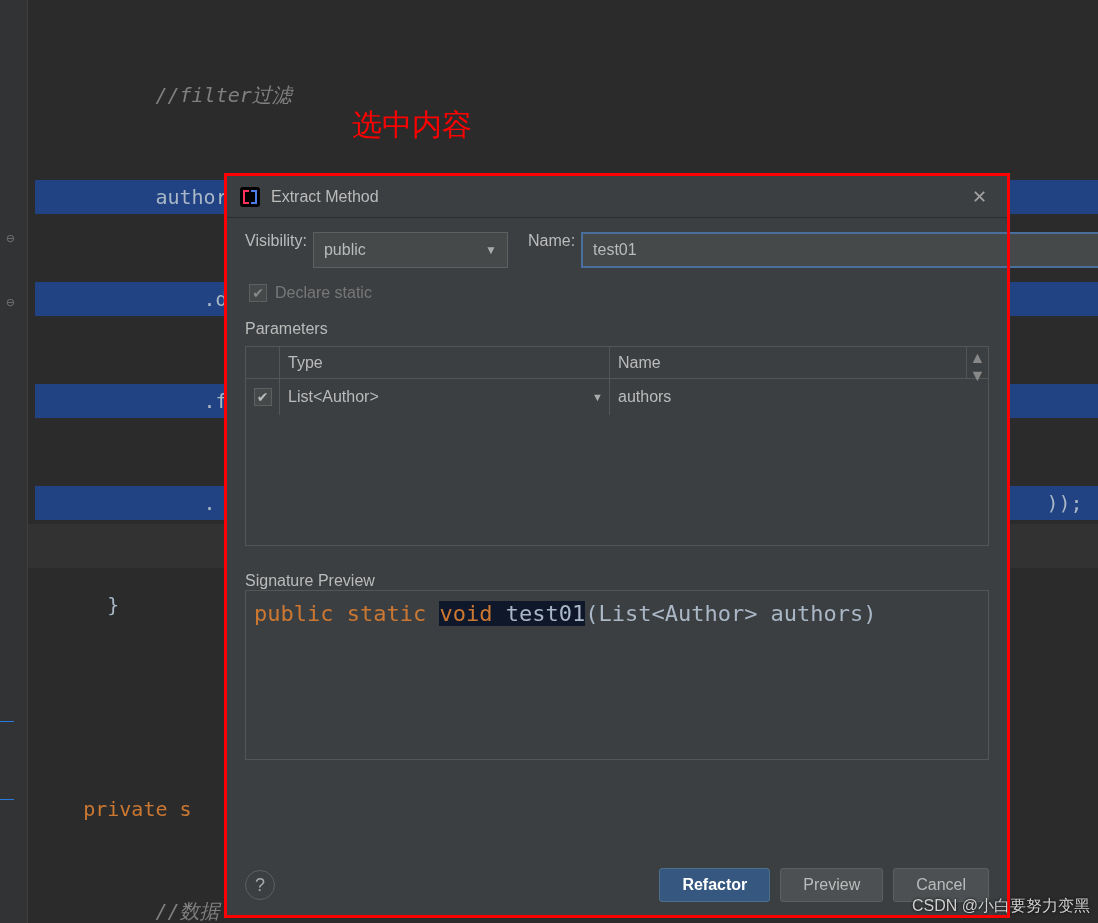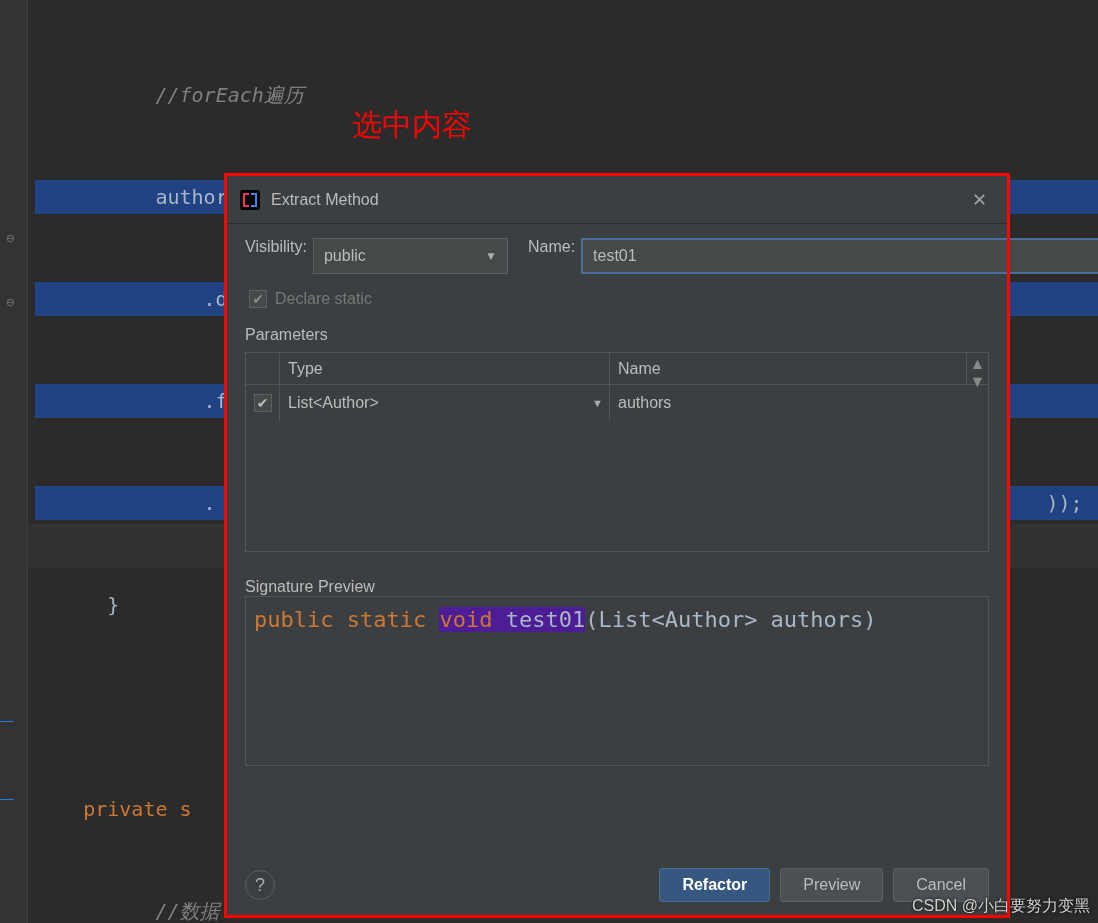--- a/index.html
+++ b/index.html
@@ -70,21 +70,21 @@
     position: absolute;
     left: 227px; top: 176px;
     width: 780px; height: 740px;
     background: #3c3f41;
     z-index: 40;
     font-family: "Segoe UI", Arial, sans-serif;
     font-size: 16px;
     color: #bbbbbb;
   }
   .titlebar {
-    height: 48px;
+    height: 42px;
     display: flex;
     align-items: center;
     padding: 0 12px;
     border-bottom: 1px solid #2d2d2d;
   }
   .ij-icon {
     width: 22px; height: 22px;
     margin-right: 10px;
     display: flex; align-items:center; justify-content:center;
   }
@@ -157,21 +157,21 @@
   .sig-preview-lbl { margin-top: 26px; margin-bottom: 0; color:#bbbbbb; }
   .sig-box {
     border: 1px solid #555;
     height: 170px;
     padding: 10px 8px;
     font-family: "Consolas", monospace;
     font-size: 22px;
     background: #3c3f41;
   }
   .sig-kw { color: #cc7832; }
-  .sig-sel { background: #4c1d95; }
+  .sig-sel { background: #0f172a; }
   .sig-name { color: #a9b7c6; }
   .btnbar {
     position: absolute;
     bottom: 14px; left: 18px; right: 18px;
     display: flex; align-items: center;
   }
   .help {
     width: 30px; height: 30px;
     border: 1px solid #5e6060;
     border-radius: 50%;
@@ -218,21 +218,21 @@
 </head>
 <body>
 
 <div class="editor">
   <div class="gutter">
     <span class="fold-icon" style="top:230px">⊖</span>
     <span class="fold-icon" style="top:294px">⊖</span>
   </div>
 
   <div class="code">
-    <div class="line">          <span class="comment">//forEach遍历</span></div>
+    <div class="line">          <span class="comment">//filter过滤</span></div>
     <div class="line sel-line">          <span>authors.stream()</span>      <span class="comment">//stream()把集合转换成流</span>   <span class="inlay">authors:  size = 4</span></div>
     <div class="line sel-line">              <span>.distinct()</span>      <span class="comment">//distinct()去重</span></div>
     <div class="line sel-line">              <span>.filter(author -&gt; author.getAge() &lt; </span><span style="color:#6897bb">18</span><span>)</span> <span class="comment">//filter过滤【名字小</span></div>
     <div class="line sel-line">              .                                                                     <span>));</span></div>
     <div class="line">      <span>}</span></div>
     <div class="line"> </div>
     <div class="line">    <span class="kw">private</span><span class="kw"> s</span></div>
     <div class="line">          <span class="comment">//数据</span></div>
     
     

